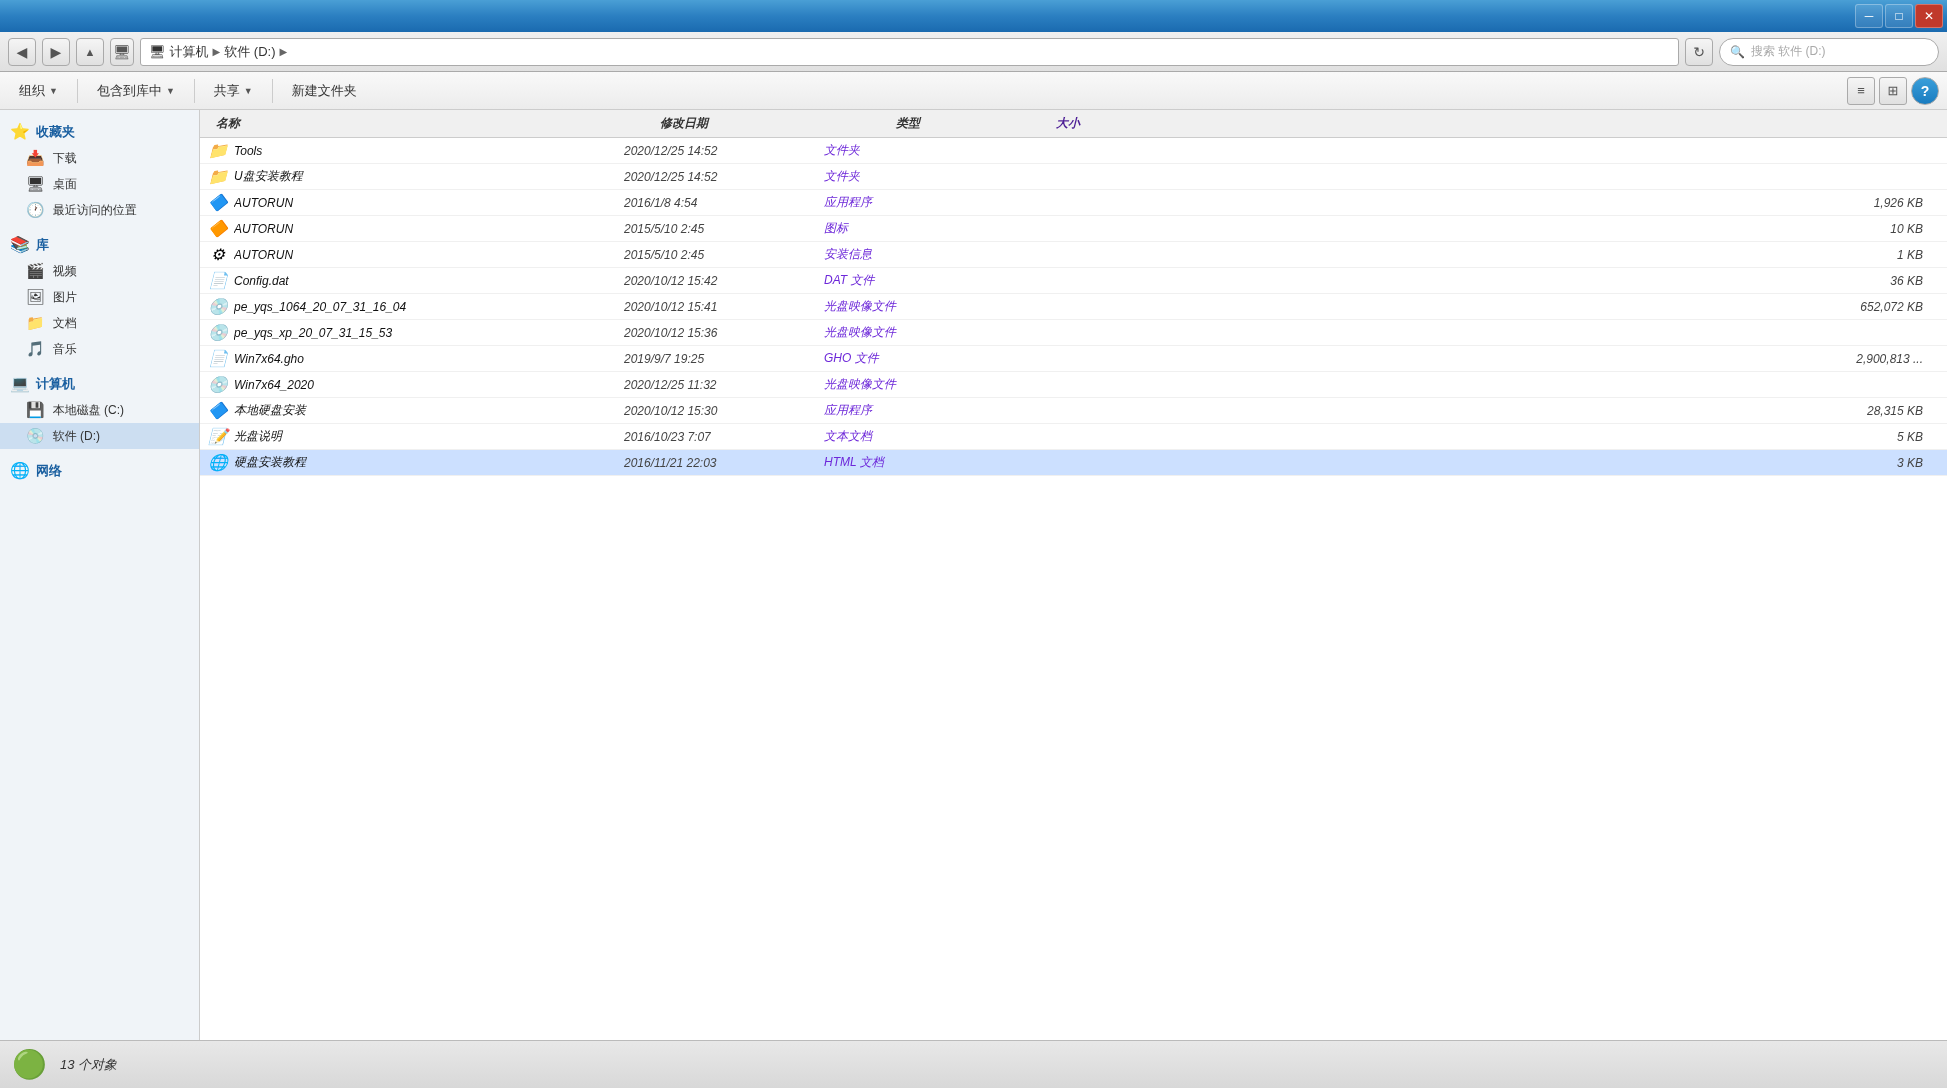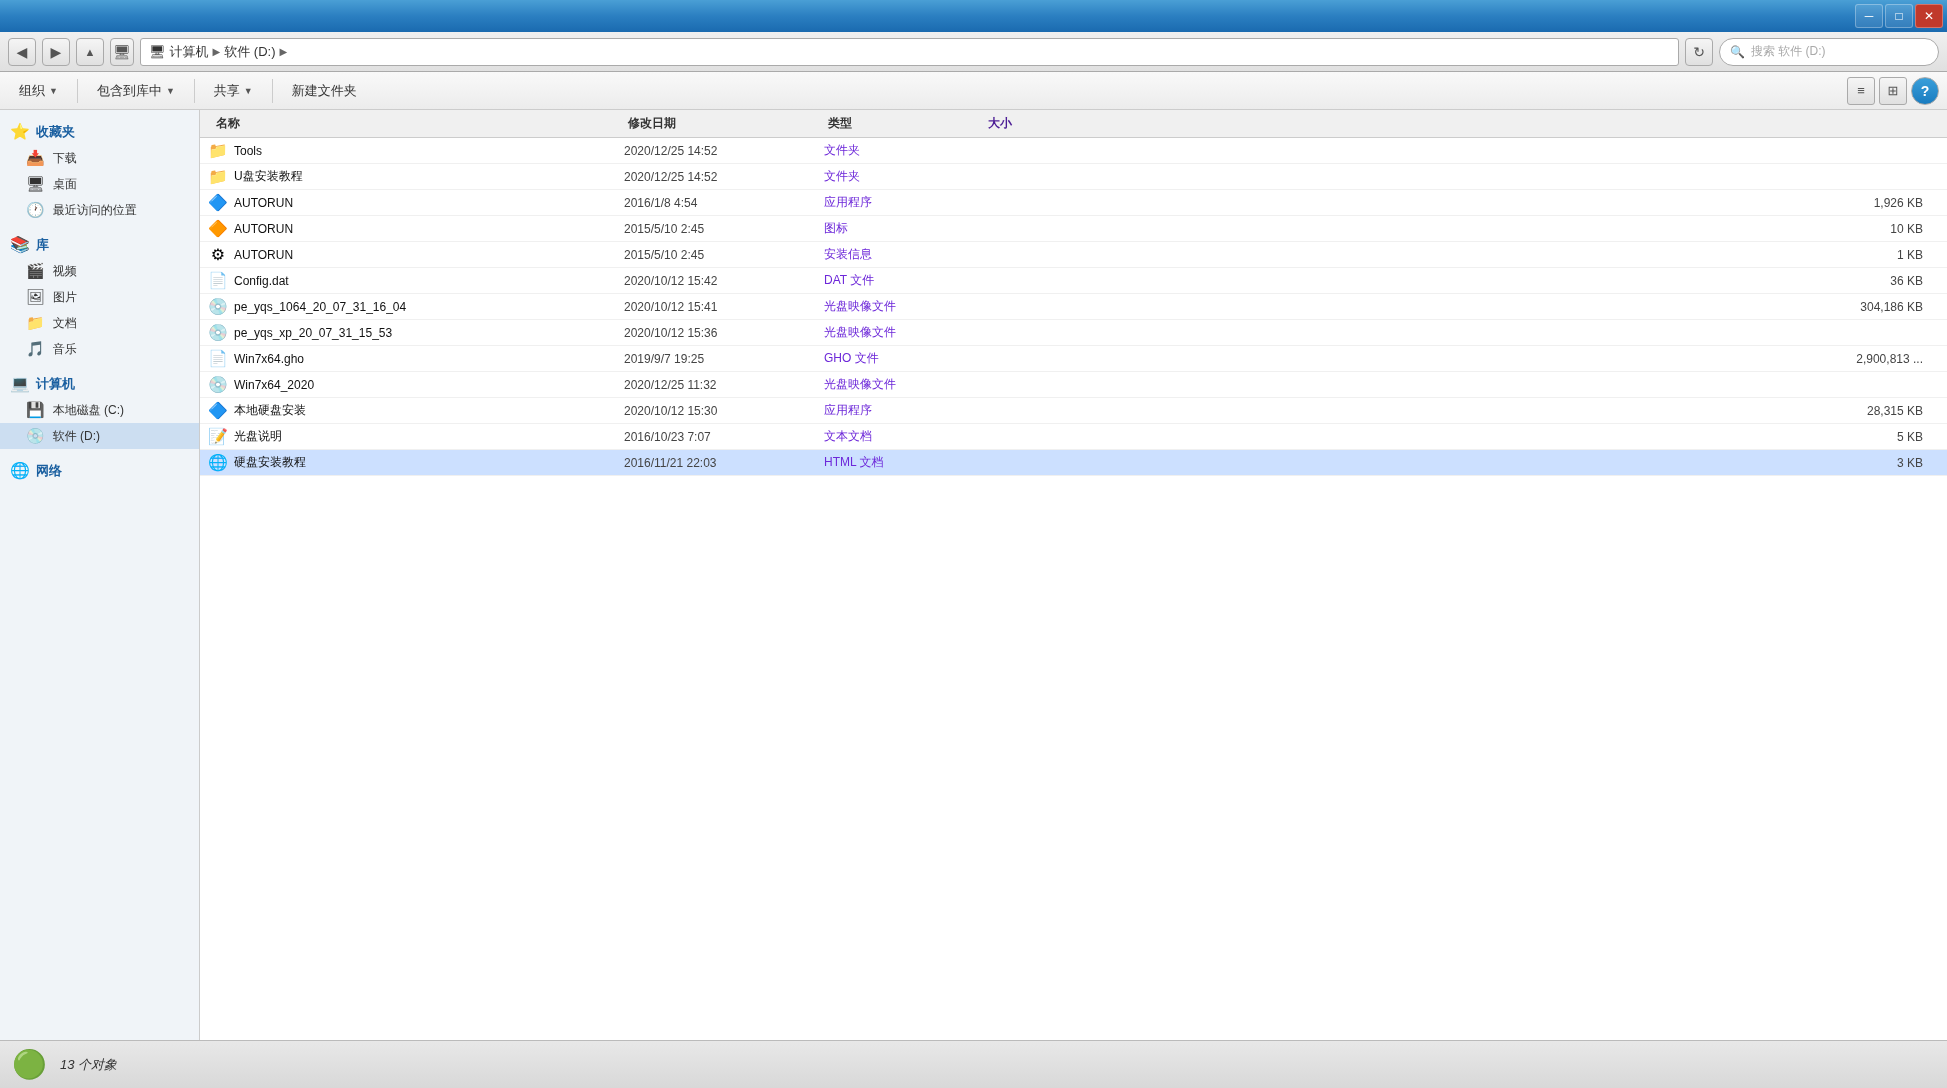--- a/index.html
+++ b/index.html
@@ -219,20 +219,21 @@
     }
     .sidebar-item.active { background: rgba(0,100,200,0.15); }
     .sidebar-item .icon { font-size: 15px; }
 
     
     .content-area {
       flex: 1;
       display: flex;
       flex-direction: column;
       overflow: hidden;
+      font-style: italic;
     }
     .column-header {
       display: flex;
       align-items: center;
       background: #f0f0f0;
       border-bottom: 1px solid #ccc;
       height: 28px;
       padding: 0 8px;
     }
     .col-name {
@@ -240,26 +241,28 @@
       font-size: 12px;
       color: #333;
       font-weight: bold;
       padding-left: 8px;
     }
     .col-date {
       width: 200px;
       font-size: 12px;
       color: #333;
       font-weight: bold;
+      margin-left: 32px;
     }
     .col-type {
       width: 160px;
       font-size: 12px;
       color: #333;
       font-weight: bold;
+      margin-left: 36px;
     }
     .col-size {
       flex: 1;
       font-size: 12px;
       color: #4c1d95;
       font-weight: bold;
     }
 
     .file-list {
       flex: 1;
@@ -473,21 +476,21 @@
     <div class="file-name">Config.dat</div>
     <div class="file-date">2020/10/12 15:42</div>
     <div class="file-type">DAT 文件</div>
     <div class="file-size">36 KB</div>
   </div>
         <div class="file-row">
     <div class="file-icon">💿</div>
     <div class="file-name">pe_yqs_1064_20_07_31_16_04</div>
     <div class="file-date">2020/10/12 15:41</div>
     <div class="file-type">光盘映像文件</div>
-    <div class="file-size">304,186 KB</div>
+    <div class="file-size">652,072 KB</div>
   </div>
         <div class="file-row">
     <div class="file-icon">💿</div>
     <div class="file-name">pe_yqs_xp_20_07_31_15_53</div>
     <div class="file-date">2020/10/12 15:36</div>
     <div class="file-type">光盘映像文件</div>
   </div>
         <div class="file-row">
     <div class="file-icon">📄</div>
     <div class="file-name">Win7x64.gho</div>

